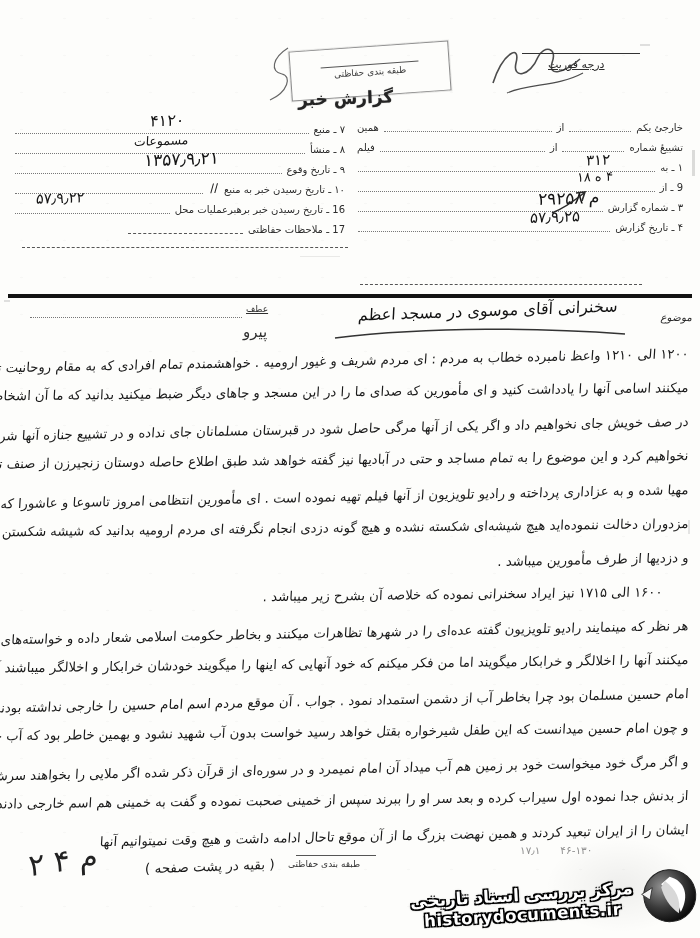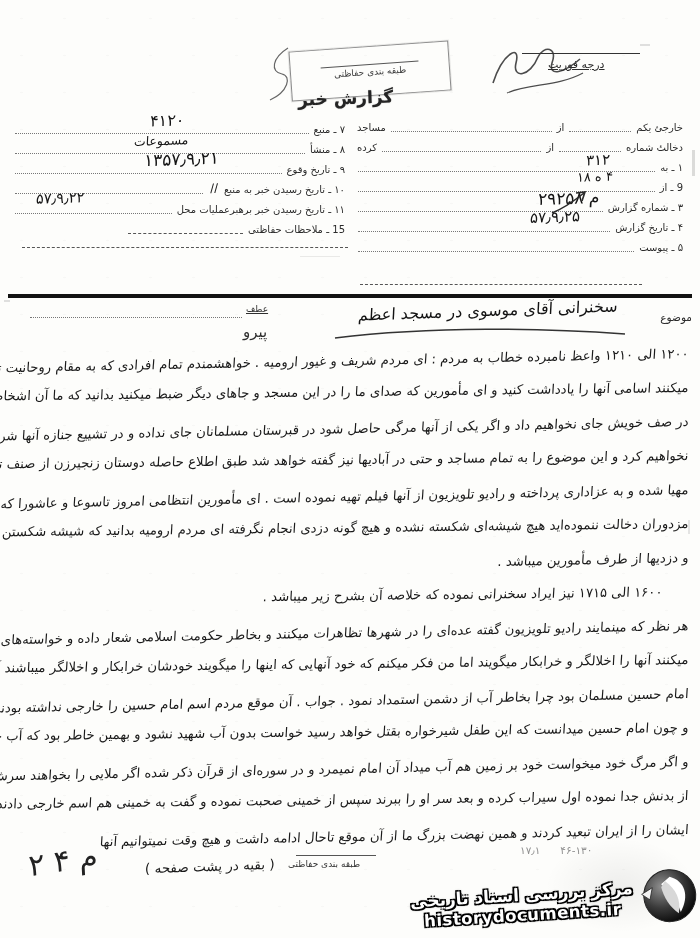--- a/index.html
+++ b/index.html
@@ -36,21 +36,21 @@
   .hw-repnum{right:85px;top:-8px;font-size:17px;letter-spacing:2px;}
   .hw-repdate{right:105px;top:-8px;font-size:15px;letter-spacing:1px;}
   .hw-source{right:163px;top:-7px;font-size:16px;letter-spacing:2px;}
   .hw-origin{right:158px;top:-5px;font-size:12.5px;}
   .hw-occur{right:128px;top:-9px;font-size:17px;letter-spacing:1px;}
   .hw-oplead{right:263px;top:-8px;font-size:14.5px;}
   .dash-sep-left{position:absolute;left:22px;top:247px;width:326px;border-top:1px dashed #555;}
   .dash-sep-right{position:absolute;left:360px;top:284px;width:282px;border-top:1px dashed #555;}
   .main-rule{position:absolute;left:8px;top:294px;width:684px;height:4px;background:#121212;}
   
-  .subject-label{position:absolute;right:8px;top:311px;font-size:10.5px;color:#2b2b2b;direction:rtl;}
+  .subject-label{position:absolute;right:8px;top:311px;font-size:10.5px;color:#2b2b2b;direction:rtl;font-style:italic;}
   .subject-hw{position:absolute;right:82px;top:301px;font-size:16px;color:#131313;direction:rtl;
               white-space:nowrap;transform:rotate(-2deg) skewX(-5deg);}
   .ref-label{position:absolute;left:246px;top:304px;font-size:9px;color:#2f2f2f;text-decoration:underline;}
   .ref-leader{position:absolute;left:30px;top:317px;width:212px;border-top:1px dotted #777;}
   .follow-label{position:absolute;left:243px;top:323px;font-size:15px;color:#2f2f2f;}
   
   .report-body{position:absolute;left:12px;right:12px;top:346px;direction:rtl;}
   .bl{height:34px;font-size:13.2px;color:#1a1a1a;white-space:nowrap;transform-origin:100% 50%;}
   .bl:nth-child(2n){transform:rotate(-0.7deg) skewX(-4deg);}
   .bl:nth-child(2n+1){transform:rotate(-1.2deg) skewX(-5deg);}
@@ -98,52 +98,48 @@
 
   <div class="urgency-line"></div>
   <div class="urgency-label">درجه فوریت</div>
 
   <div class="col col-right">
     <div class="frow">
       <span class="flabel">خارجیٔ یکم</span>
       <span class="leader short"></span>
       <span class="flabel">از</span>
       <span class="leader"></span>
-      <span class="flabel">مساجد</span>
-    </div>
-    <div class="frow">
-      <span class="flabel">دخالتٔ شماره</span>
+      <span class="flabel">همین</span>
+    </div>
+    <div class="frow">
+      <span class="flabel">تشییعٔ شماره</span>
       <span class="leader short"></span>
       <span class="flabel">از</span>
       <span class="leader"></span>
-      <span class="flabel">کرده</span>
+      <span class="flabel">فیلم</span>
     </div>
     <div class="frow">
       <span class="flabel">۱ ـ به</span>
       <span class="leader"></span>
       <span class="hw hw-to">۳۱۲</span>
     </div>
     <div class="frow">
       <span class="flabel">9 ـ از</span>
       <span class="leader"></span>
       <span class="hw hw-from">۴ ه ۱۸</span>
     </div>
     <div class="frow">
       <span class="flabel">۳ ـ شماره گزارش</span>
       <span class="leader"></span>
       <span class="hw hw-repnum">م ۲۹۲۵۸</span>
     </div>
     <div class="frow">
       <span class="flabel">۴ ـ تاریخ گزارش</span>
       <span class="leader"></span>
       <span class="hw hw-repdate">۵۷٫۹٫۲۵</span>
-    </div>
-    <div class="frow">
-      <span class="flabel">۵ ـ پیوست</span>
-      <span class="leader"></span>
     </div>
   </div>
 
   <svg class="abs" style="left:548px;top:191px;" width="40" height="26" viewBox="0 0 40 26">
     <path d="M4 22 C14 18 26 10 36 2 M28 2 L37 1 L34 10" stroke="#2a2a2a" fill="none" stroke-width="1.6"></path>
   </svg>
 
   <div class="col col-left">
     <div class="frow">
       <span class="flabel">۷ ـ منبع</span>
@@ -159,26 +155,26 @@
       <span class="flabel">۹ ـ تاریخ وقوع</span>
       <span class="leader"></span>
       <span class="hw hw-occur">۱۳۵۷٫۹٫۲۱</span>
     </div>
     <div class="frow">
       <span class="flabel">۱۰ ـ تاریخ رسیدن خبر به منبع</span>
       <span class="hw-inline">//</span>
       <span class="leader"></span>
     </div>
     <div class="frow">
-      <span class="flabel">۱۱ ـ تاریخ رسیدن خبر برهبرعملیات محل</span>
+      <span class="flabel">16 ـ تاریخ رسیدن خبر برهبرعملیات محل</span>
       <span class="leader"></span>
       <span class="hw hw-oplead">۵۷٫۹٫۲۲</span>
     </div>
     <div class="frow">
-      <span class="flabel">15 ـ ملاحظات حفاظتی</span>
+      <span class="flabel">17 ـ ملاحظات حفاظتی</span>
       <span class="leader mid dashed"></span>
       <span class="spacer"></span>
     </div>
   </div>
 
   <div class="dash-sep-left"></div>
   <div class="dash-sep-right"></div>
   <div class="main-rule"></div>
 
   <div class="subject-label">موضوع</div>

